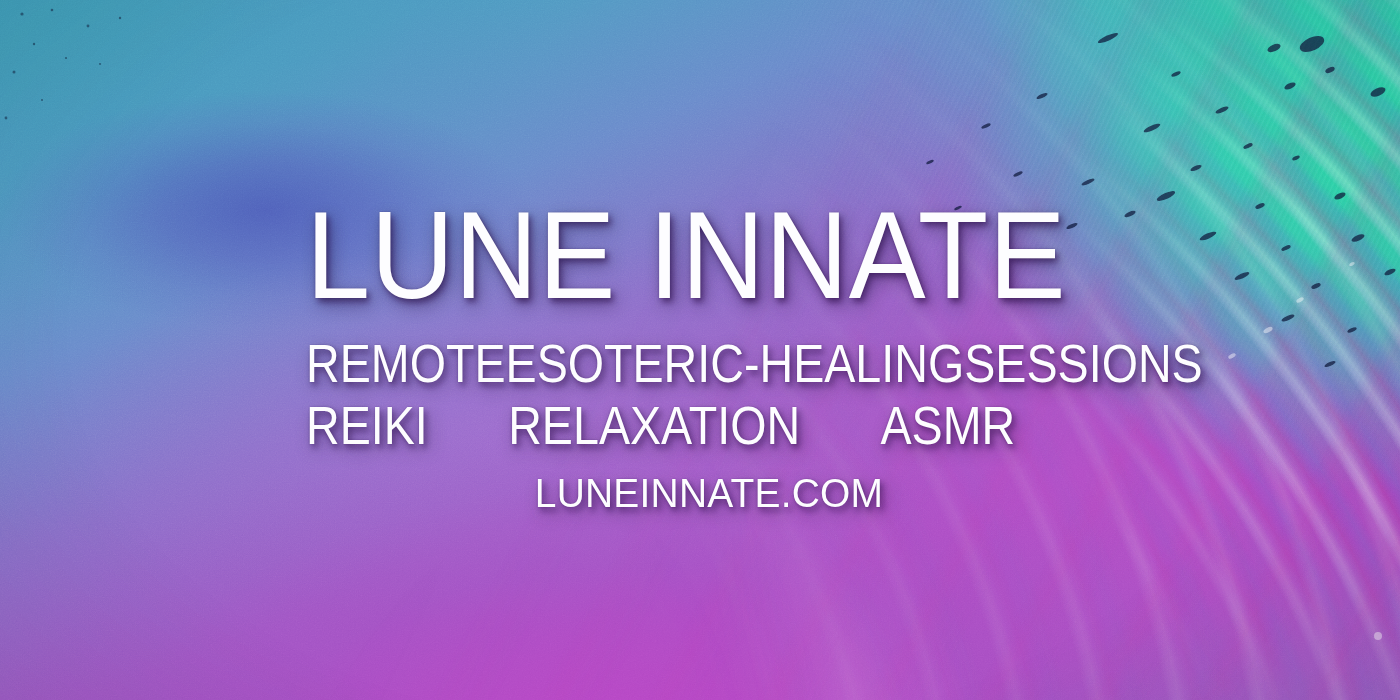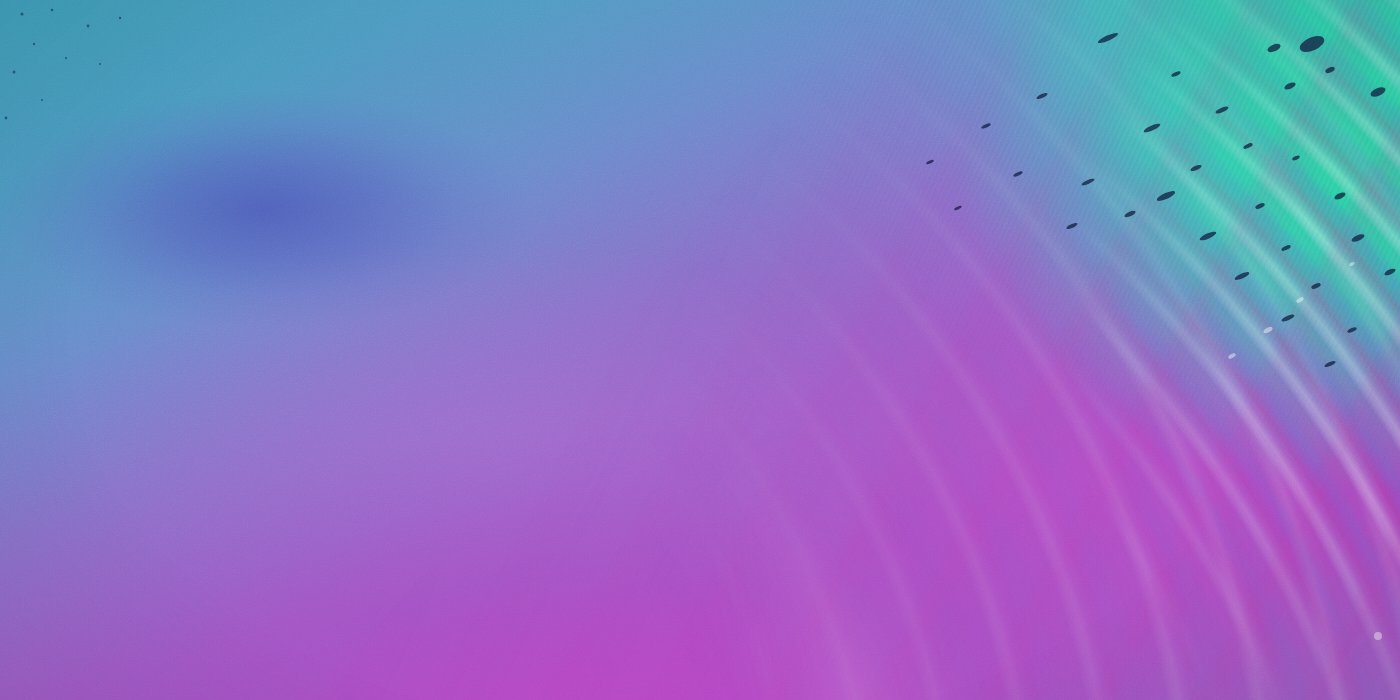--- a/index.html
+++ b/index.html
@@ -351,13 +351,32 @@
       <filter id="grainFilter" x="0" y="0" width="100%" height="100%">
         <feTurbulence type="fractalNoise" baseFrequency="0.85" numOctaves="3" stitchTiles="stitch"></feTurbulence>
         <feColorMatrix type="saturate" values="0"></feColorMatrix>
       </filter>
     </defs>
     <rect width="1400" height="700" filter="url(#grainFilter)" opacity="0.30"></rect>
   </svg>
 
   <div class="bg-layer" id="bg-vignette"></div>
 
+  <div id="text-block">
+
+    <span id="title" class="shadowed">LUNE INNATE</span>
+
+    <div id="tagline">
+      <span class="shadowed">REMOTE</span>
+      <span class="shadowed">ESOTERIC-HEALING</span>
+      <span class="shadowed">SESSIONS</span>
+    </div>
+
+    <div id="services">
+      <span class="shadowed">REIKI</span>
+      <span class="shadowed">RELAXATION</span>
+      <span class="shadowed">ASMR</span>
+    </div>
+
+    <span id="website" class="shadowed">LUNEINNATE.COM</span>
+
+  </div>
 </div>
 
 </body></html>

